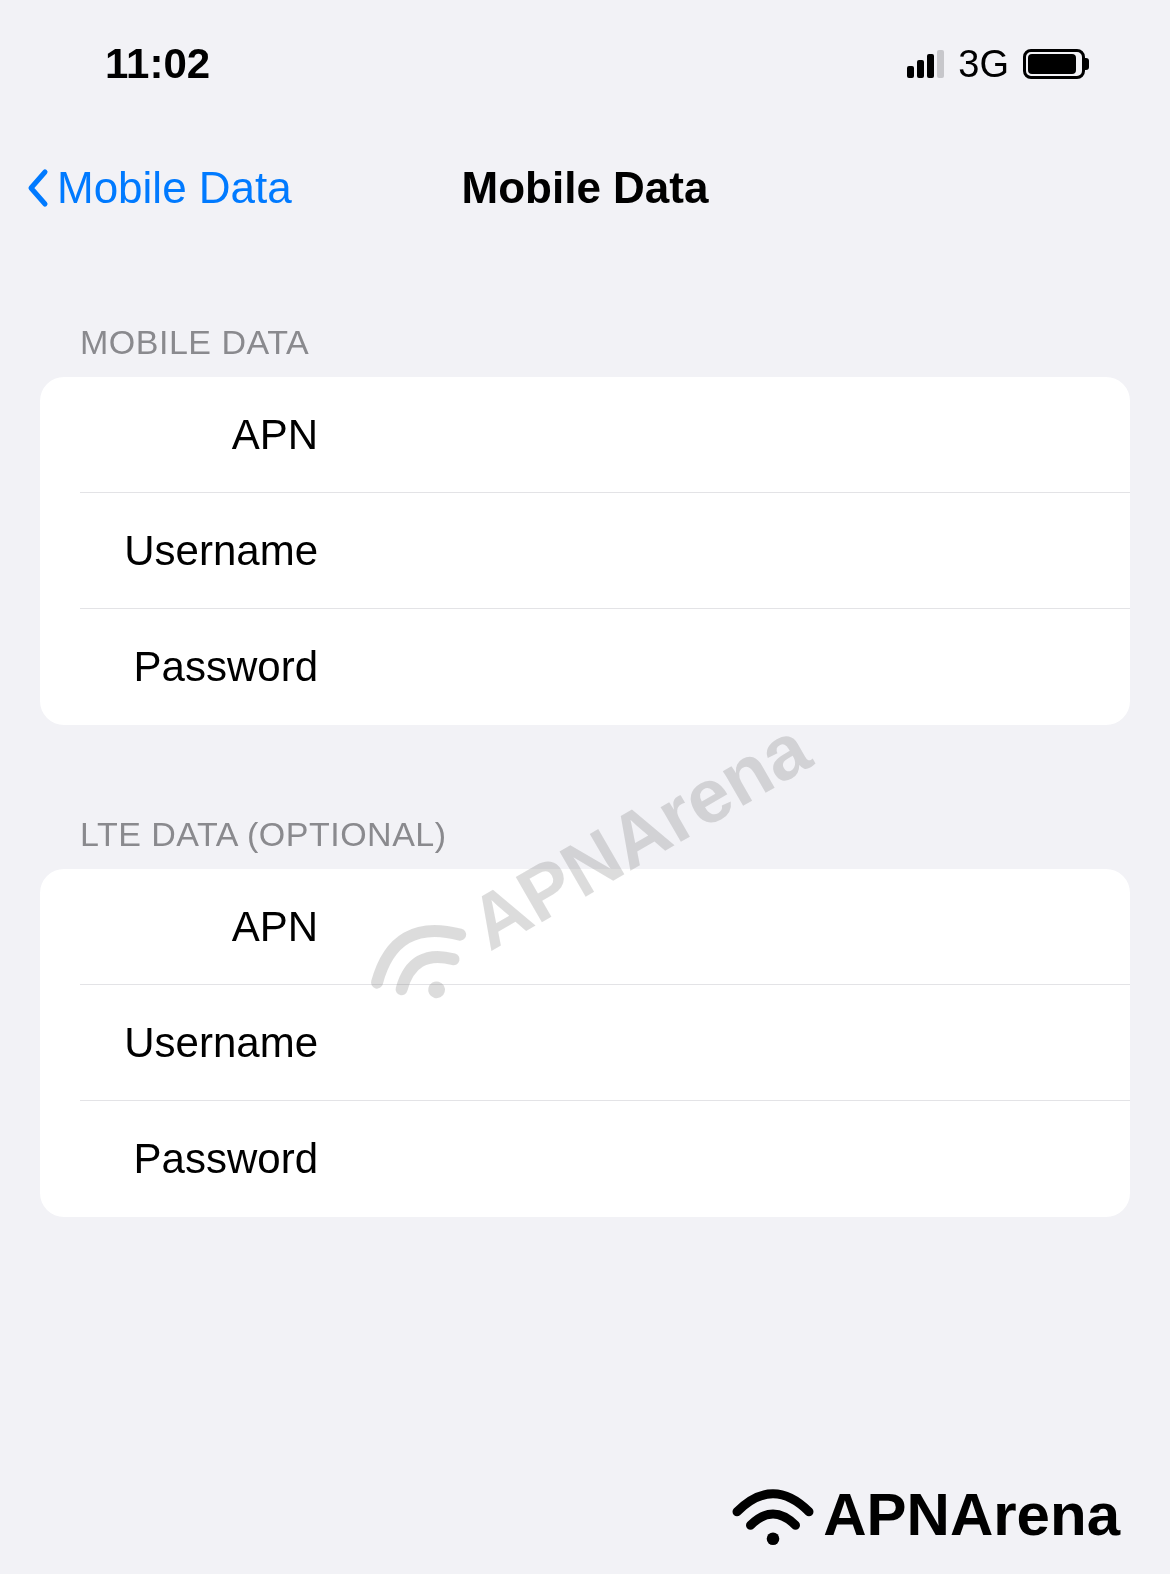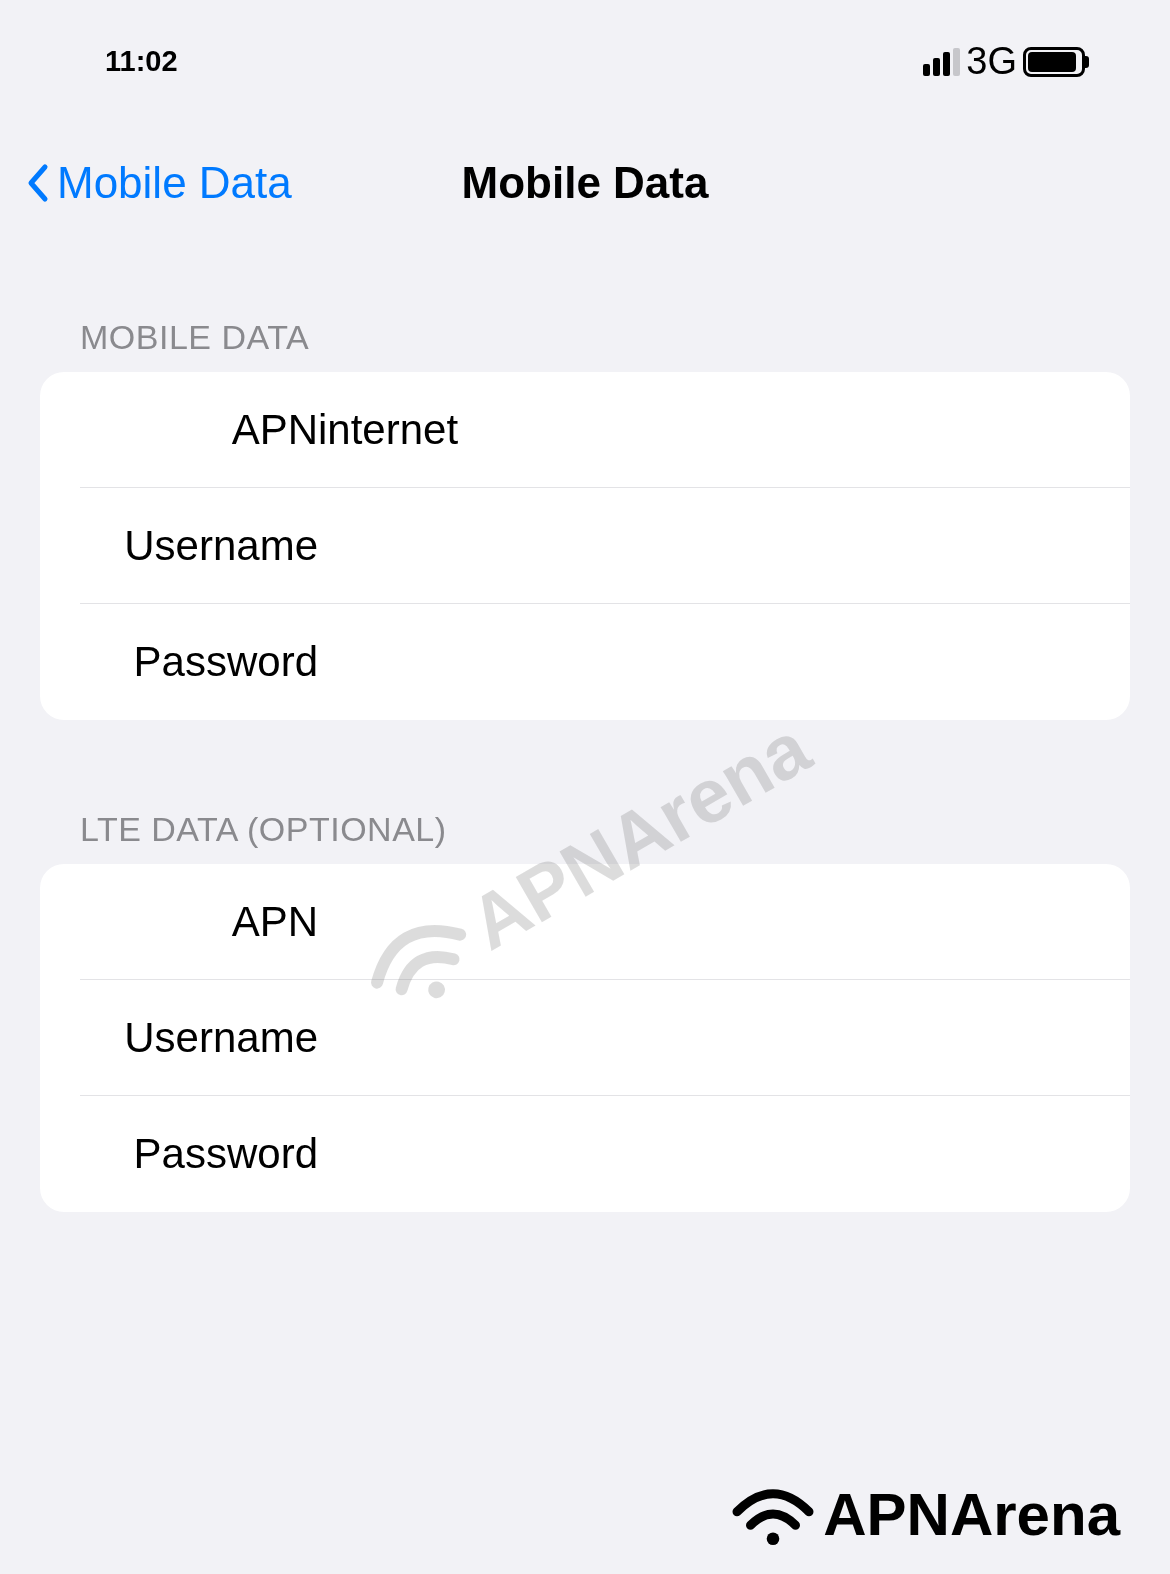--- a/index.html
+++ b/index.html
@@ -18,28 +18,29 @@
     }
     
     .status-bar {
       display: flex;
       justify-content: space-between;
       align-items: center;
       padding: 40px 85px 20px 105px;
     }
     
     .status-time {
-      font-size: 29px;
+      font-size: 42px;
       font-weight: 600;
       color: #000;
     }
     
     .status-right {
       display: flex;
       align-items: center;
+      gap: 8px;
     }
     
     .signal-bars {
       display: flex;
       align-items: flex-end;
       gap: 3px;
       height: 28px;
     }
     
     .signal-bar {
@@ -239,21 +240,20 @@
     </svg>
     <span class="back-label">Mobile Data</span>
   </div>
   <div class="nav-title">Mobile Data</div>
 </div>
 
 <div class="section-header">MOBILE DATA</div>
 <div class="section-group">
   <div class="row">
     <div class="row-label">APN</div>
-    <input class="row-value" value="internet" style="">
   </div>
   <div class="row">
     <div class="row-label">Username</div>
     <input class="row-value" value="" style="">
   </div>
   <div class="row">
     <div class="row-label">Password</div>
     <input class="row-value" value="" style="">
   </div>
 </div>

